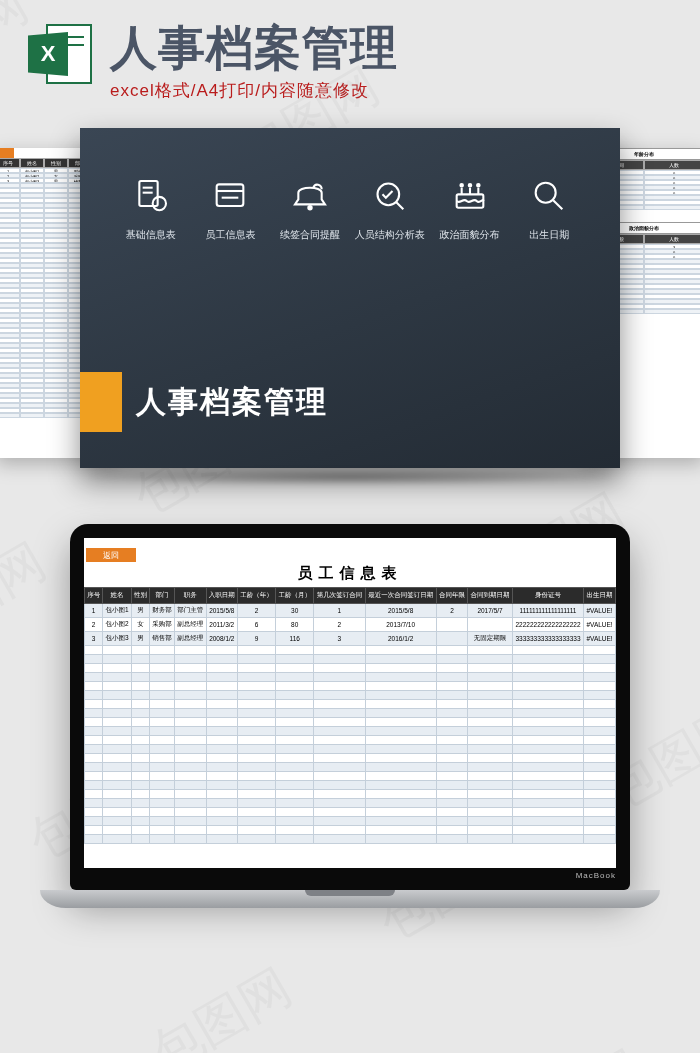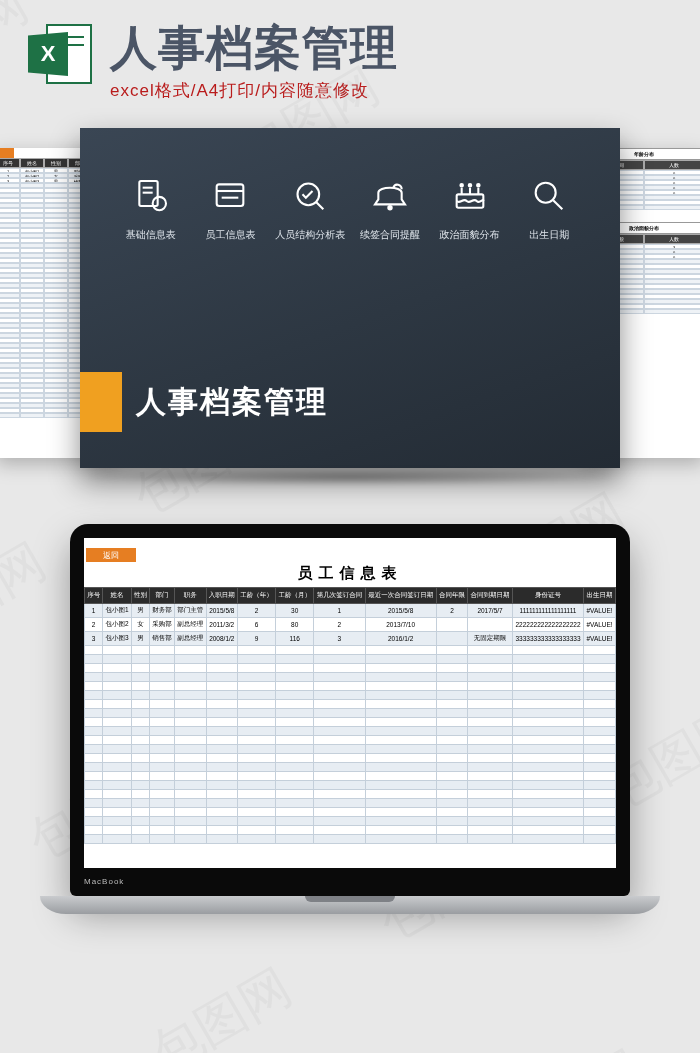--- a/index.html
+++ b/index.html
@@ -178,21 +178,21 @@
     background: linear-gradient(#c9cbce, #9a9da1);
     border-radius: 0 0 26px 26px / 0 0 18px 18px;
     margin: 0 -30px;
     position: relative;
   }
   .base::before{
     content:"";position:absolute;left:50%;top:0;transform:translateX(-50%);
     width:90px;height:6px;background:#7e8186;border-radius:0 0 8px 8px;
   }
   .brand {
-    text-align: left; font-size: 8px; color: #bbb; padding-top: 9px; letter-spacing: 1px;
+    text-align: right; font-size: 8px; color: #bbb; padding-top: 3px; letter-spacing: 1px;
   }
 
   
   .app-topbar { height: 8px; background: #fff; }
   .return-tab {
     width: 50px; height: 14px; background: #e67e22; color: #fff;
     font-size: 8px; display: flex; align-items: center; justify-content: center;
     margin: 2px 0 0 2px;
   }
   .sheet-title {
@@ -736,33 +736,33 @@
         <div class="icon-item">
           <span><svg viewBox="0 0 48 48" fill="none" stroke="#fff" stroke-width="2.5">
               <rect x="8" y="10" width="32" height="26" rx="3"></rect>
               <line x1="8" y1="18" x2="40" y2="18"></line>
               <line x1="14" y1="26" x2="34" y2="26"></line>
             </svg></span>
           <span class="lbl">员工信息表</span>
         </div>
         <div class="icon-item">
           <span><svg viewBox="0 0 48 48" fill="none" stroke="#fff" stroke-width="2.5">
+              <path d="M10 20c0-8 28-8 28 0v8l4 6H6l4-6z"></path>
+              <path d="M28 14c2-6 10-4 10 2"></path>
+              <circle cx="24" cy="38" r="2" fill="#fff"></circle>
+            </svg></span>
+          <span class="lbl">续签合同提醒</span>
+        </div>
+        <div class="icon-item">
+          <span><svg viewBox="0 0 48 48" fill="none" stroke="#fff" stroke-width="2.5">
               <circle cx="22" cy="22" r="13"></circle>
               <line x1="31" y1="31" x2="40" y2="40"></line>
               <path d="M15 22l4 4 8-8"></path>
             </svg></span>
           <span class="lbl">人员结构分析表</span>
-        </div>
-        <div class="icon-item">
-          <span><svg viewBox="0 0 48 48" fill="none" stroke="#fff" stroke-width="2.5">
-              <path d="M10 20c0-8 28-8 28 0v8l4 6H6l4-6z"></path>
-              <path d="M28 14c2-6 10-4 10 2"></path>
-              <circle cx="24" cy="38" r="2" fill="#fff"></circle>
-            </svg></span>
-          <span class="lbl">续签合同提醒</span>
         </div>
         <div class="icon-item">
           <span><svg viewBox="0 0 48 48" fill="none" stroke="#fff" stroke-width="2.5">
               <rect x="8" y="22" width="32" height="16" rx="2"></rect>
               <path d="M8 30c4 4 8-4 12 0s8-4 12 0 8-4 8 0"></path>
               <line x1="14" y1="22" x2="14" y2="14"></line>
               <line x1="24" y1="22" x2="24" y2="14"></line>
               <line x1="34" y1="22" x2="34" y2="14"></line>
               <circle cx="14" cy="11" r="1.5" fill="#fff"></circle>
               <circle cx="24" cy="11" r="1.5" fill="#fff"></circle>

